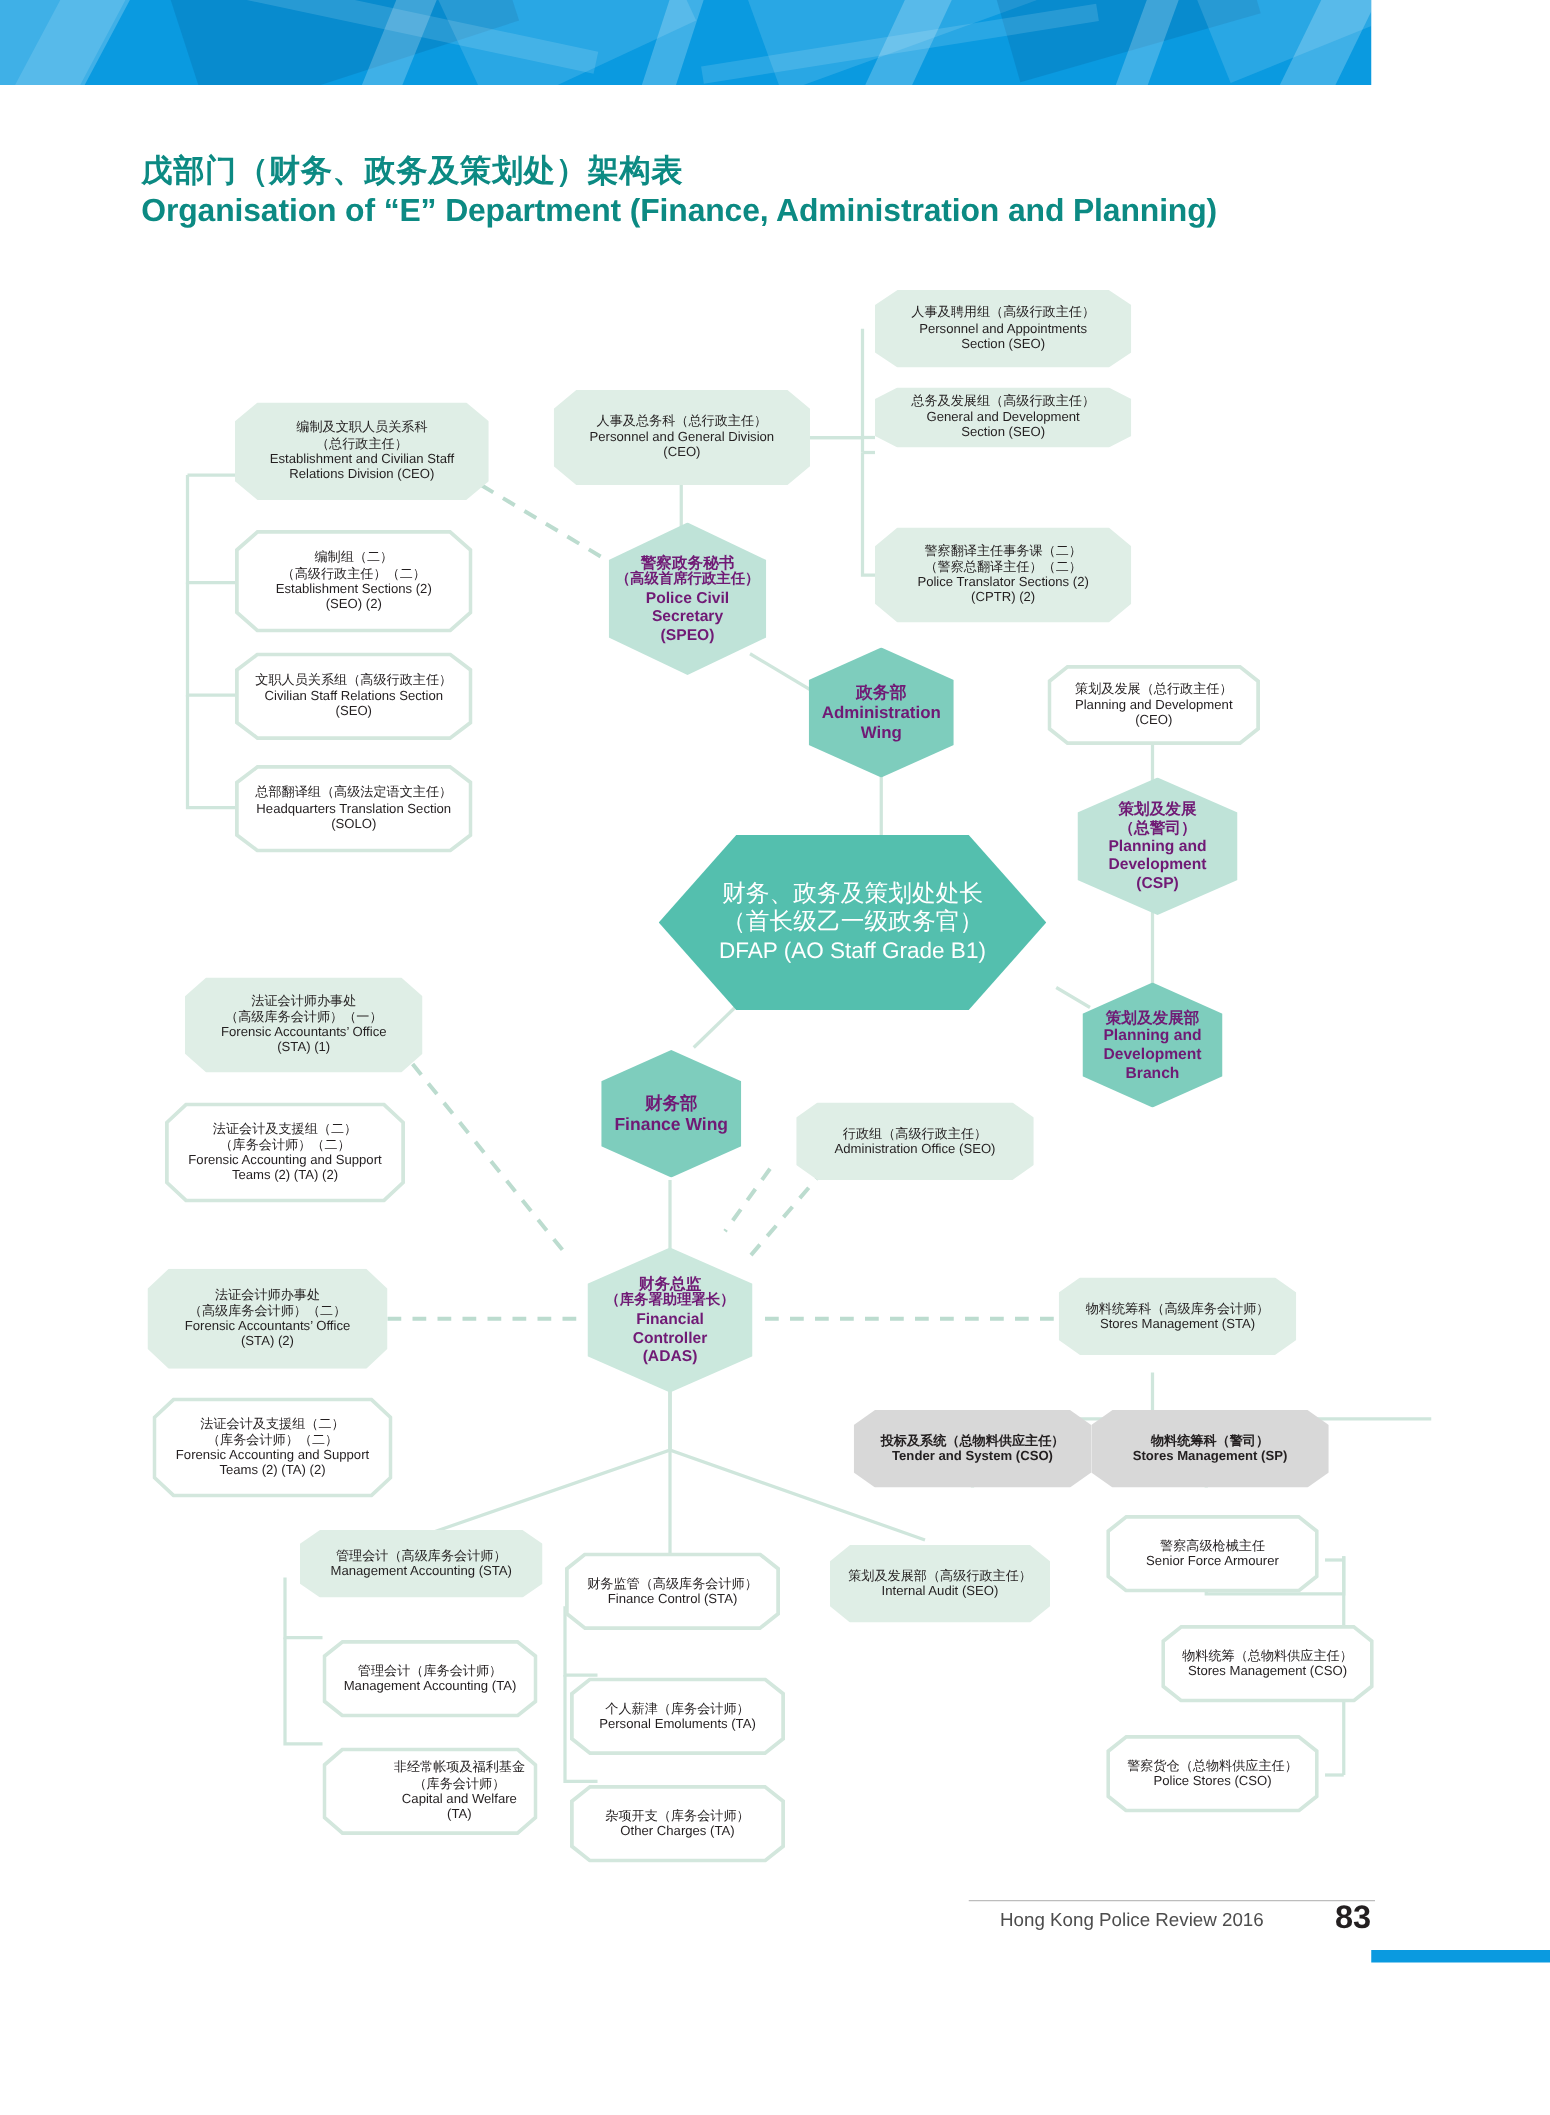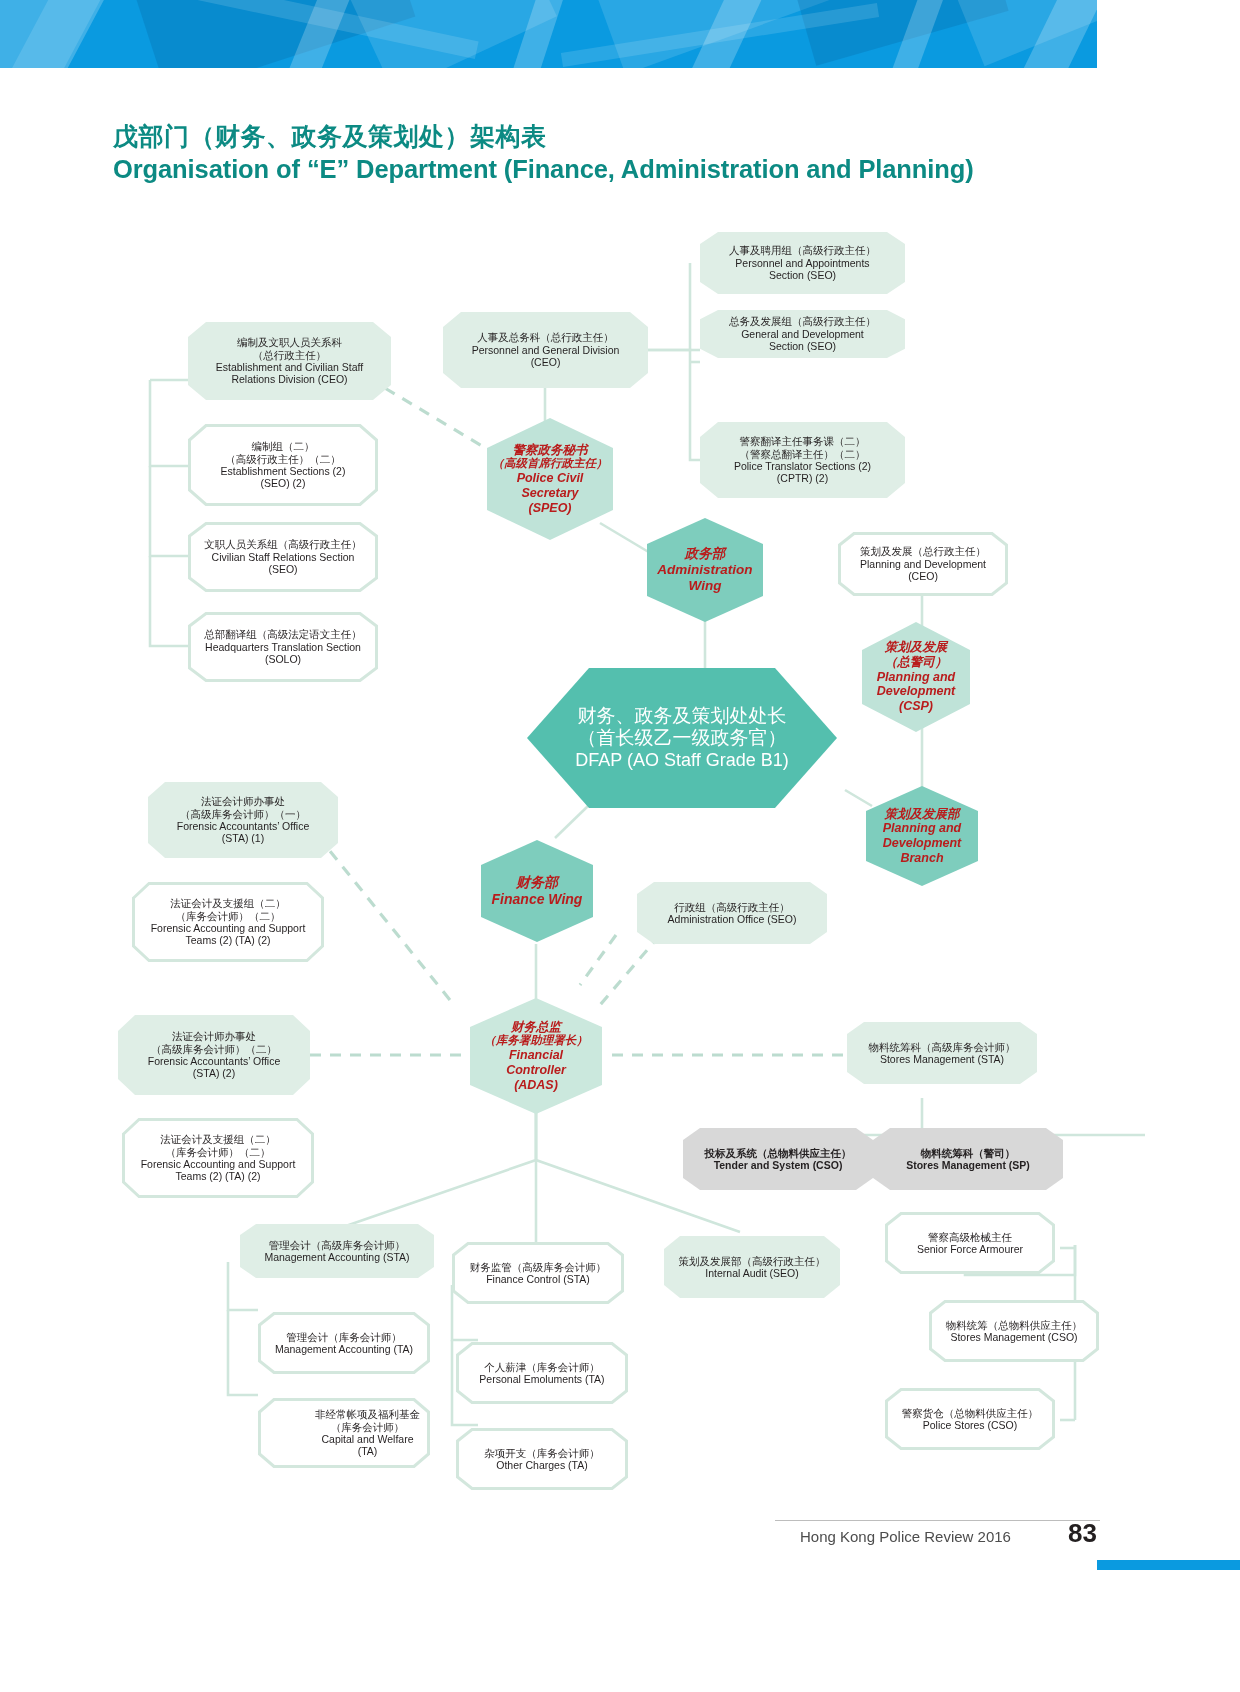--- a/index.html
+++ b/index.html
@@ -30,21 +30,21 @@
 
   
   .f-pale   { --fill:#dfeee6; --stroke:#dfeee6; --col:#231f20; }
   .f-outline{ --fill:#ffffff; --stroke:#d3e7dd; --col:#231f20; }
   .f-mid    { --fill:#bfe3d8; --stroke:#bfe3d8; --col:#0c7a7d; }
   .f-strong { --fill:#7ecdbd; --stroke:#7ecdbd; --col:#0c7a7d; }
   .f-deep   { --fill:#54bfae; --stroke:#54bfae; --col:#ffffff; }
   .f-grey   { --fill:#d8d8d8; --stroke:#d8d8d8; --col:#231f20; }
 
   .t-dark { color:#231f20; }
-  .t-teal { color:#b91c1c;font-style:italic; }
+  .t-teal { color:#701a75; }
   .t-white{ color:#ffffff; }
 
   
   #footer-rule{position:absolute;left:775px;top:1520px;width:325px;height:1px;background:#bdbdbd;}
   #footer-text{position:absolute;left:800px;top:1528px;font-size:15px;color:#4d4d4d;}
   #page-no{position:absolute;left:1068px;top:1518px;font-size:26px;font-weight:bold;color:#231f20;}
   #footer-bar{position:absolute;left:1097px;top:1560px;width:143px;height:10px;background:#0a9ae0;}
 </style>
 </head>
 <body>
@@ -252,21 +252,21 @@
     <svg class="hexwrap" viewBox="0 0 170 64" preserveAspectRatio="none">
         <polygon points="1.5,13 16,1.5 154,1.5 168.5,13 168.5,51 154,62.5 16,62.5 1.5,51" fill="#ffffff" stroke="#d3e7dd" stroke-width="3"></polygon>
       </svg>
     <div class="txt t-dark" style="font-size:10.5px;">
       <span class="zh">策划及发展（总行政主任）</span>
       <span class="en">Planning and Development</span>
       <span class="en">(CEO)</span>
     </div>
   </div>
 
-  <div class="node f-mid" style="left:862px;top:622px;width:108px;height:110px;">
+  <div class="node f-mid" style="left:862px;top:622px;width:128px;height:110px;">
     <svg class="hexwrap" viewBox="0 0 120 110" preserveAspectRatio="none">
         <polygon points="60,0 120,28 120,82 60,110 0,82 0,28" fill="#bfe3d8"></polygon>
       </svg>
     <div class="txt t-teal" style="font-size:12.5px;font-weight:bold;padding:0 3px;">
       <span class="zh">策划及发展</span>
       <span class="zh">（总警司）</span>
       <span class="en">Planning and</span>
       <span class="en">Development</span>
       <span class="en">(CSP)</span>
     </div>

